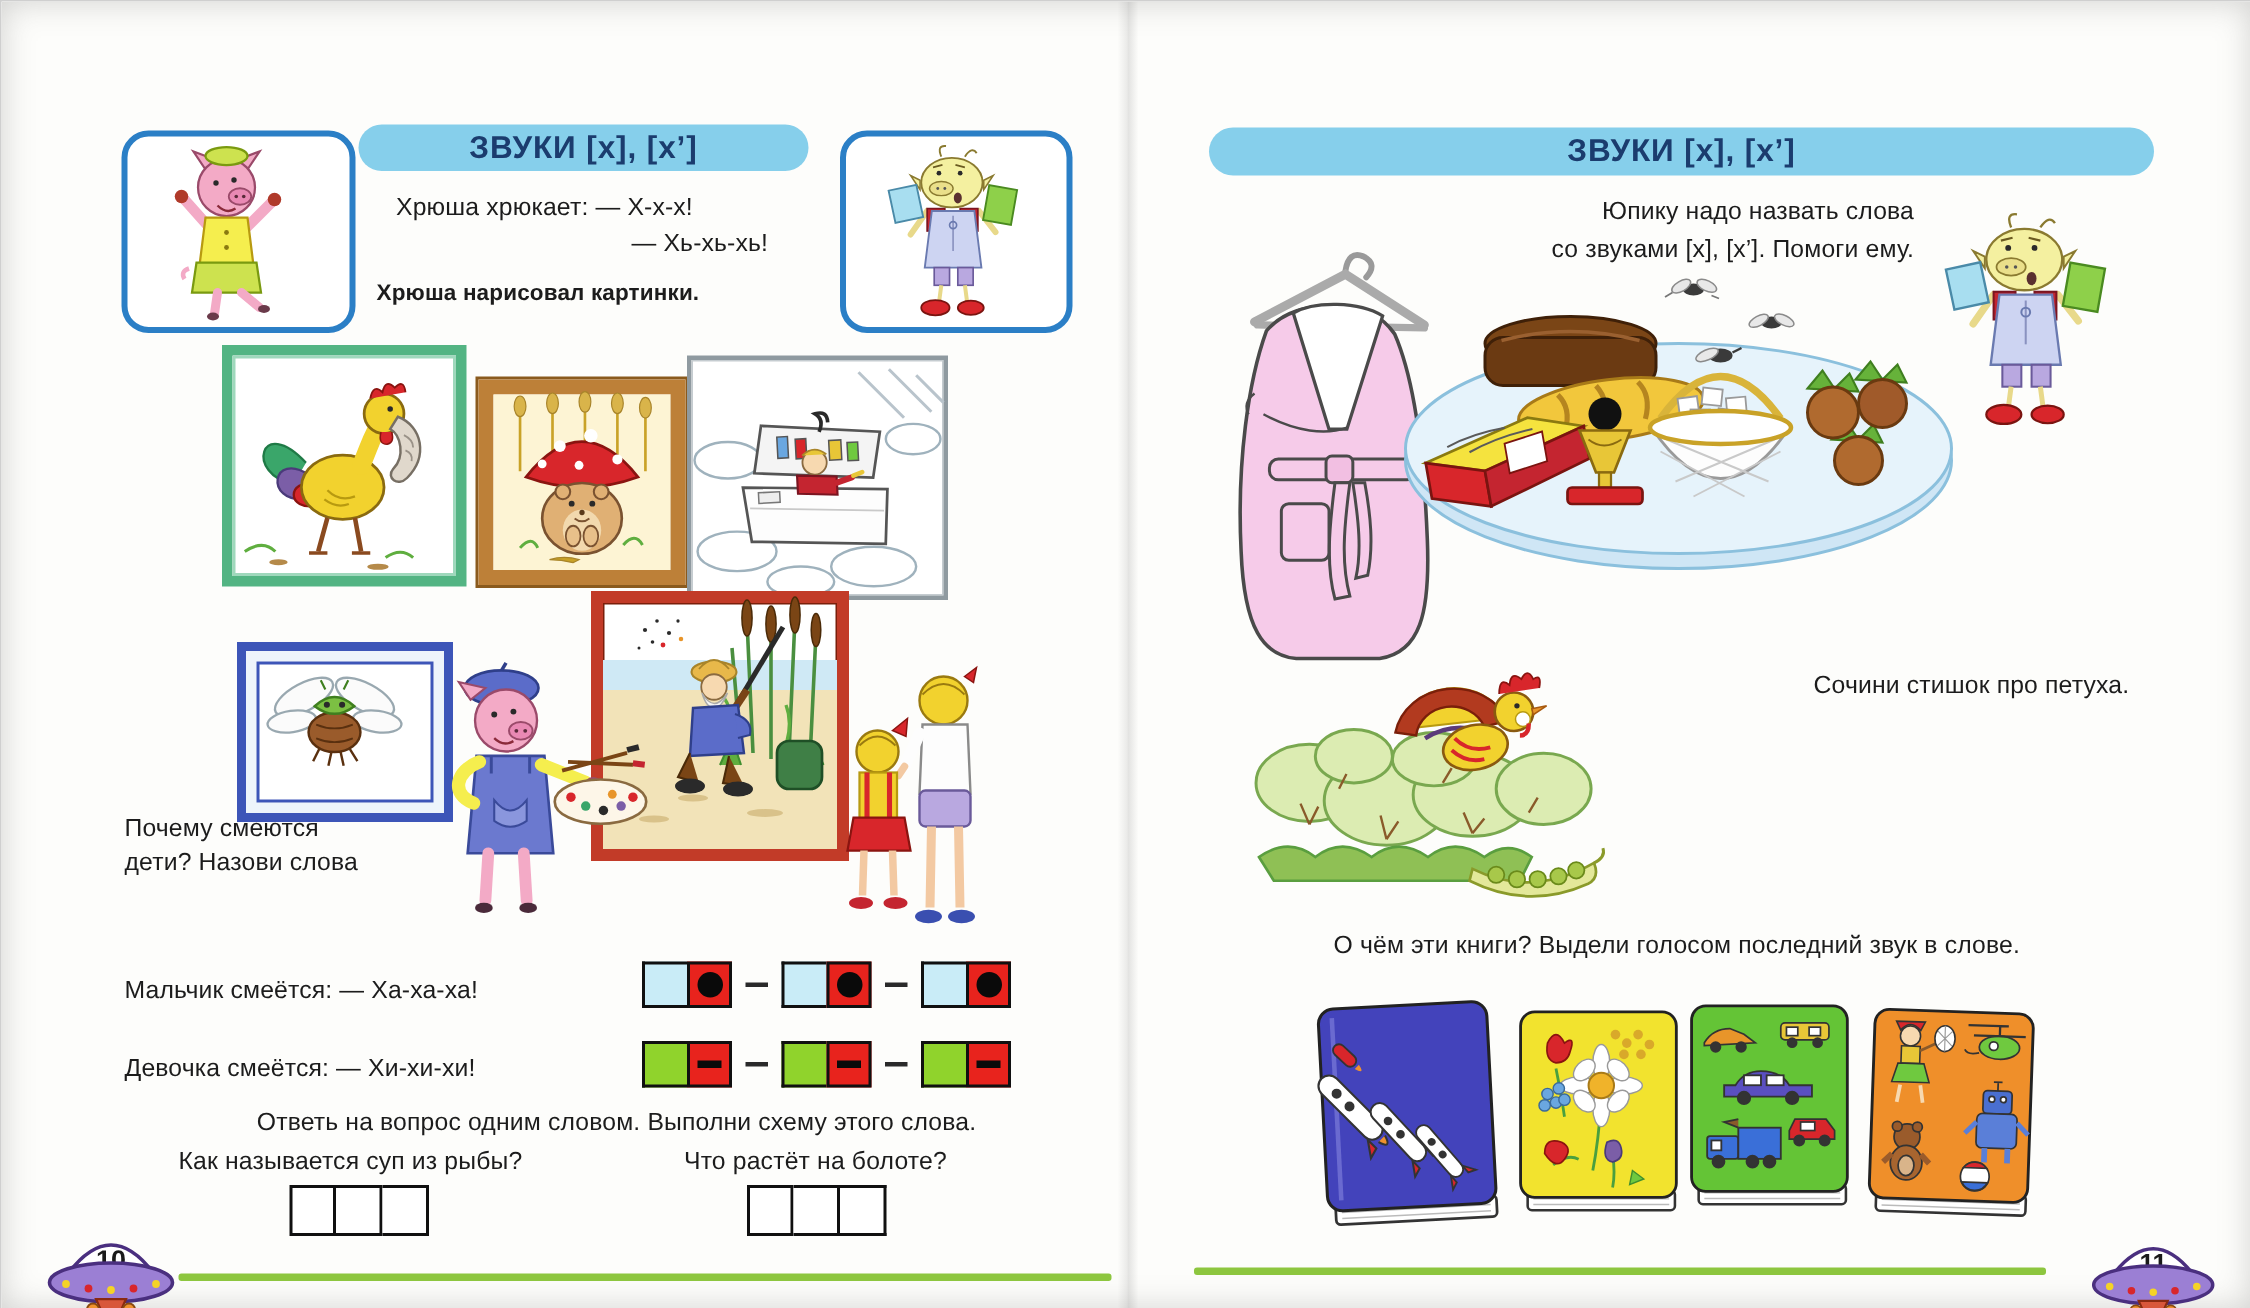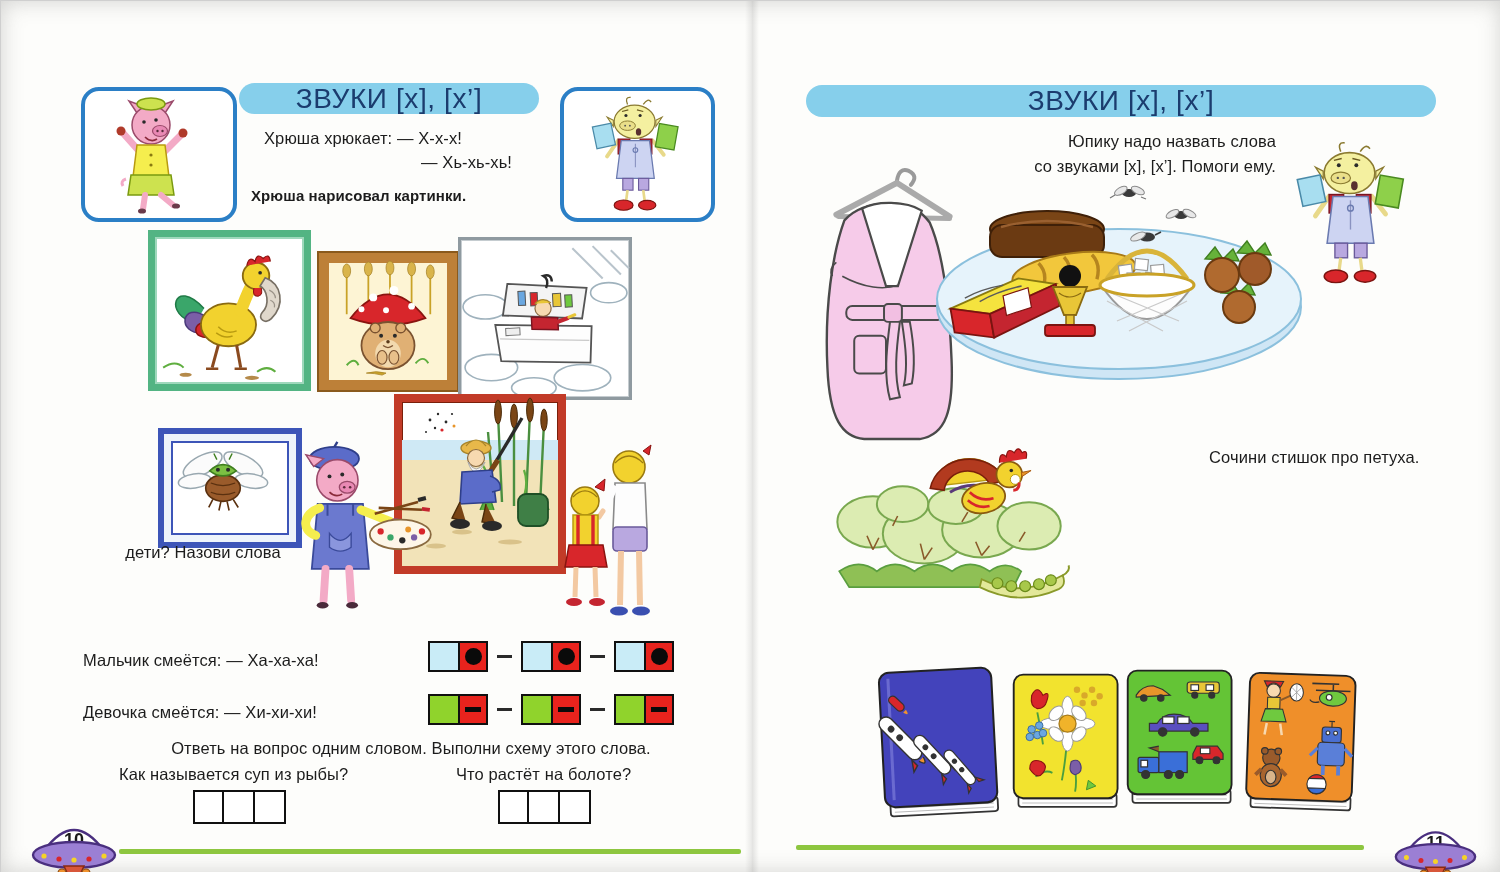--- a/index.html
+++ b/index.html
@@ -6,23 +6,23 @@
     --banner:#86cfeb; --banner-ink:#1b3c6e; --boxblue:#2b7fc6; --ink:#1c1c1c;
     --greenline:#8dc63f; --schemeblue:#c9ecf7; --schemered:#e8231d; --schemegreen:#90d32c;
   }
   html,body{margin:0;padding:0;background:#e9e9e9;}
   .canvas{position:relative;width:1500px;height:872px;background:#fdfdfb;overflow:hidden;
     font-family:"Liberation Sans",sans-serif;border:1px solid #cfcfcf;
     box-shadow:inset 0 0 22px rgba(90,90,90,.28);} 
   .fold{position:absolute;left:744px;top:0;width:14px;height:100%;
     background:linear-gradient(90deg,rgba(0,0,0,0),rgba(110,110,110,.13) 45%,rgba(110,110,110,.18) 52%,rgba(0,0,0,0));}
   .banner{position:absolute;background:var(--banner);border-radius:17px;display:flex;align-items:center;
-    justify-content:center;font-weight:normal;font-size:28px;color:var(--banner-ink);letter-spacing:.6px;}
+    justify-content:center;font-weight:bold;font-size:21px;color:var(--banner-ink);letter-spacing:.6px;}
   .charbox{position:absolute;border:4px solid var(--boxblue);border-radius:18px;background:#fff;}
-  .t{position:absolute;color:var(--ink);font-size:16.5px;white-space:nowrap;letter-spacing:.1px;text-align:center;}
+  .t{position:absolute;color:var(--ink);font-size:16.5px;white-space:nowrap;letter-spacing:.1px;}
   .b{font-weight:bold;}
   .frame{position:absolute;background:#fff;box-sizing:border-box;}
   .f-green{border:7px solid #53b483;box-shadow:inset 0 0 0 2px #9fd8bc;}
   .f-brown{border:10px solid #bd8038;box-shadow:inset 0 0 0 2px #8a5a1d, 0 0 0 2px #8a5a1d;}
   .f-white{border:3px solid #8f9aa0;box-shadow:inset 0 0 0 1px #c5ccd0;}
   .f-blue{border:6px solid #3d55b8;padding:7px;background:#eef4fb;}
   .f-blue .inner{width:100%;height:100%;border:2px solid #3d55b8;background:#fff;box-sizing:border-box;}
   .f-red{border:8px solid #c23b28;box-shadow:inset 0 0 0 1px #7a1f0a;}
   .srow{position:absolute;display:flex;align-items:center;gap:9px;}
   .pair{display:flex;}
@@ -316,20 +316,21 @@
     <path d="M36,68 l10,-8 l-1,12 Z" fill="#d8262b" stroke="#8a1410" stroke-width="1"></path>
     <rect x="14" y="96" width="25" height="32" fill="#f2d22e" stroke="#b89a10" stroke-width="1.5"></rect>
     <path d="M19,96 L19,126 M34,96 L34,126" stroke="#d8262b" stroke-width="3.4"></path>
     <path d="M10,126 L44,126 L48,148 L6,148 Z" fill="#d8262b" stroke="#8a1410" stroke-width="1.5"></path>
     <path d="M17,148 L16,178 M36,148 L37,178" stroke="#f3c9a2" stroke-width="5"></path>
     <ellipse cx="15" cy="183" rx="8" ry="4" fill="#c42530"></ellipse>
     <ellipse cx="38" cy="183" rx="8" ry="4" fill="#c42530"></ellipse>
   </svg>
 
   <div class="t" style="left:82px;top:540px;line-height:22.5px;white-space:normal;width:240px;">
+    <div>Почему смеются</div>
     <div>дети? Назови слова</div>
   </div>
 
   <div class="t" style="left:82px;top:650px;">Мальчик смеётся: — Ха-ха-ха!</div>
   <div class="srow" style="left:427px;top:640px;">
     <span class="pair">
         <span class="sq c-blue"></span>
         <span class="sq c-red">
           <span class="mark-circle"></span>
         </span>
@@ -565,20 +566,21 @@
           <circle cx="180" cy="157" r="5.5"></circle>
           <circle cx="194" cy="157" r="5.5"></circle>
           <circle cx="208" cy="155" r="5.5"></circle>
           <circle cx="220" cy="151" r="5.5"></circle>
       </g>
       <path d="M232,146 q8,-4 6,-10" stroke="#8a9a2a" stroke-width="2" fill="none"></path>
     </g>
   </svg>
 
 
+  <div class="t" style="left:888px;top:620px;">О чём эти книги? Выдели голосом последний звук в слове.</div>
 
   <svg viewBox="0 0 125 155" style="left:876px;top:665px;width:127px;height:157px;transform:rotate(-3deg);">
     <rect x="10" y="132" width="106" height="14" rx="3" fill="#fff" stroke="#333" stroke-width="1.8"></rect>
     <path d="M14,138 L112,138 M14,142 L112,142" stroke="#bbb" stroke-width="1"></path>
     <rect x="5" y="4" width="111" height="133" rx="10" fill="#4343bb" stroke="#222" stroke-width="2"></rect>
     <path d="M14,10 L14,130" stroke="#6a6ad0" stroke-width="3"></path>
     <g transform="translate(40,88) rotate(-42)" stroke="#333" stroke-width="1.4">
       <rect x="-7" y="-52" width="14" height="54" rx="7" fill="#fff"></rect>
       <path d="M-7,-2 l-7,10 l7,-2 Z M7,-2 l7,10 l-7,-2 Z" fill="#d8262b"></path>
       <circle cx="0" cy="-38" r="2.6" fill="#333"></circle>

